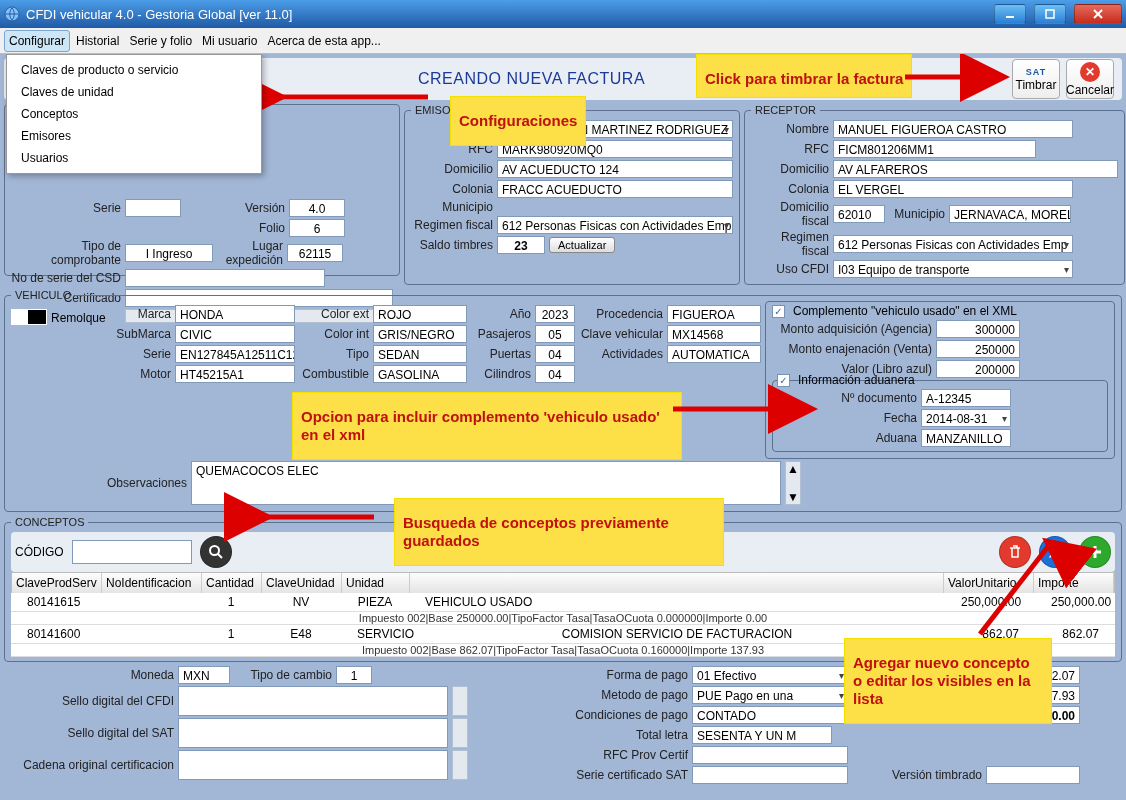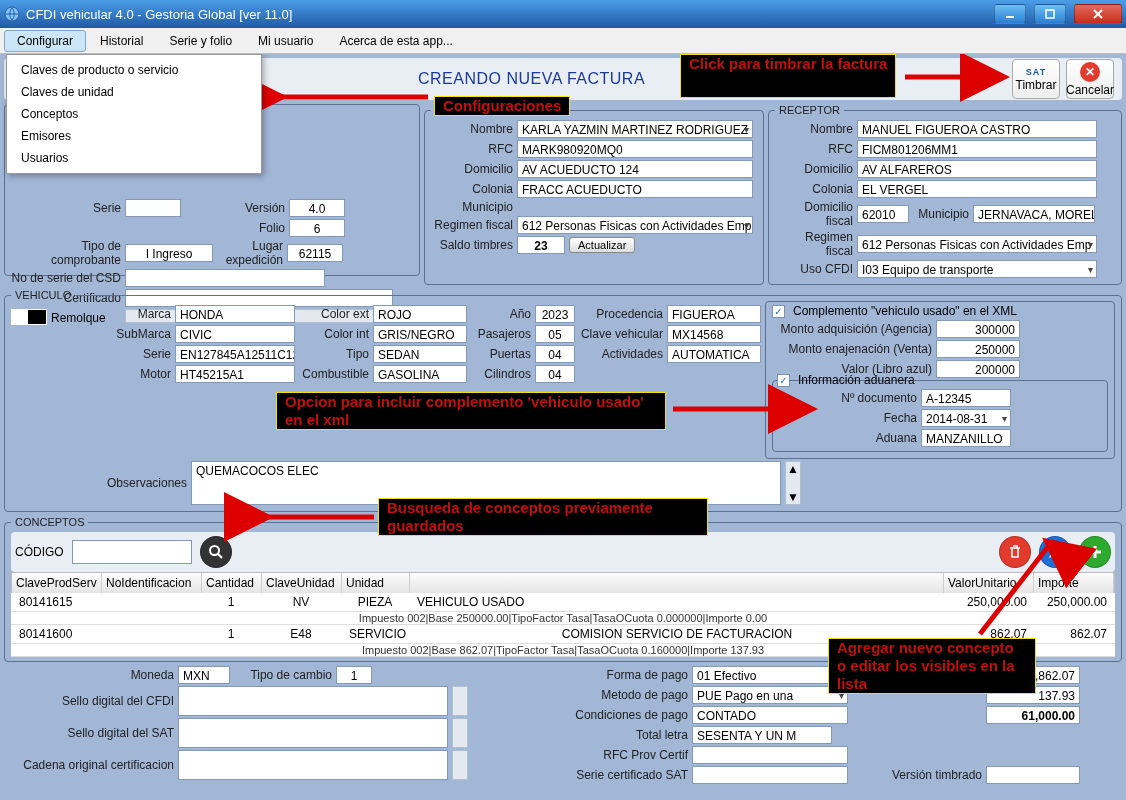--- a/index.html
+++ b/index.html
@@ -8,21 +8,21 @@
   
   .titlebar { height:28px; background:linear-gradient(#4c9de8,#1f5aa5); display:flex; align-items:center; padding:0 4px; color:#fff; gap:6px; }
   .titlebar .icon { width:16px;height:16px;display:flex;align-items:center;justify-content:center; }
   .titlebar .title { flex:1; font-size:13px; }
   .winbtn { width:32px;height:20px;border-radius:3px;display:flex;align-items:center;justify-content:center;color:#fff;margin-left:2px;border:1px solid rgba(0,0,0,0.3); }
   .winbtn.min{background:linear-gradient(#6dbef4,#2a7fd4);}
   .winbtn.max{background:linear-gradient(#6dbef4,#2a7fd4);}
   .winbtn.close{background:linear-gradient(#e46a5e,#c72c1c);width:48px;}
   
   .menubar { height:26px; background:#f0f0f0; border-bottom:1px solid #bbb; display:flex; align-items:center; gap:2px; padding:0 4px; }
-  .menubar .item { padding:3px 12px; border-radius:3px; }
+  .menubar .item { padding:3px 4px; border-radius:3px; }
   .menubar .item.active { border:1px solid #7ba7ce; background:#cde6f7; }
   
   .content { position:relative; background:#a2b6d6; height:calc(800px - 28px - 26px); padding:4px; overflow:hidden; }
   
   .submenu { position:absolute; top:0px; left:6px; background:#fff; border:1px solid #999; box-shadow:2px 2px 6px rgba(0,0,0,0.3); z-index:50; width:256px; padding:4px 0; }
   .submenu .mitem { padding:4px 14px; }
   
   fieldset { border:1px solid #5c7090; border-radius:4px; padding:4px 6px; margin-bottom:4px; position:relative; }
   fieldset>legend { padding:0 4px; font-size:11px; color:#222;}
   
@@ -32,35 +32,35 @@
   .ddl { position:relative; }
   .ddl:after { content:"▾"; position:absolute; right:3px; top:1px; font-size:10px; color:#444; }
   
   .topbar { background:#e9eef5; border-radius:4px; height:42px; margin-bottom:4px; display:flex; align-items:center; padding:0 8px; gap:6px; }
   .caption { color:#1b3a98; font-weight:400; font-size:16px; letter-spacing:.5px;margin-left:45px; }
   
   .tbtn { width:48px;height:40px; background:linear-gradient(#fff,#eee); border:1px solid #aaa; border-radius:4px; display:flex;flex-direction:column;align-items:center;justify-content:center;font-size:10px;gap:1px; }
   
   .panels { display:flex; gap:4px; }
   
-  .callout { position:absolute; background:#000000; border:1px solid #f2e000; padding:0 8px; color:#c01010; font-weight:bold; font-size:15px; z-index:45; line-height:1.2;}
+  .callout { position:absolute; background:#fde047; border:1px solid #f2e000; padding:15px 8px; color:#c01010; font-weight:bold; font-size:15px; z-index:45; line-height:1.2;margin-left:16px;}
   
   .arrow { position:absolute; z-index:46; }
   .arrow svg{overflow:visible;}
   
   .circle-btn { width:32px;height:32px;border-radius:50%;display:flex;align-items:center;justify-content:center;color:#fff;border:1px solid rgba(0,0,0,0.2); }
   .cb-search{background:#333;}
   .cb-del{background:#e23b2d;}
   .cb-edit{background:#1e6fd6;}
   .cb-add{background:#2daa2d;}
   
   .thead { display:flex; background:linear-gradient(#fdfdfd,#e4e4e4); border:1px solid #bbb; border-bottom:none; font-size:11px; }
   .thead>div{padding:3px 4px; border-right:1px solid #ccc;}
   .trow { display:flex; background:#fff; font-size:11px; border-bottom:1px solid #ddd;}
-  .trow>div{padding:2px 8px;}
+  .trow>div{padding:2px 16px;}
   .trow.sub{display:flex;justify-content:center;color:#333;font-size:11px;background:#fff;}
   
   .chk{display:inline-block;width:13px;height:13px;border:1px solid #7a93b3;background:#fff;vertical-align:middle;margin-right:4px;text-align:center;line-height:11px;font-size:10px;color:#2a6fbf;}
   
   .smallbtn{background:linear-gradient(#fff,#ddd);border:1px solid #888;border-radius:3px;padding:1px 8px;font-size:11px;}
   
   .scroller{width:16px;background:#e4e9f0;border:1px solid #b0c0d0;display:flex;flex-direction:column;align-items:center;font-size:9px;}
   
   .cancel-x{width:20px;height:20px;border-radius:50%;background:#e23b2d;color:#fff;display:flex;align-items:center;justify-content:center;font-weight:bold;}
 </style>
@@ -193,25 +193,25 @@
     </fieldset>
 
     <fieldset style="flex:1;">
       <legend>RECEPTOR</legend>
       <div class="row">
           <span class="lbl" style="width:78px">Nombre</span>
           <span class="fld" style="width:240px">MANUEL FIGUEROA CASTRO</span>
         </div>
       <div class="row">
           <span class="lbl" style="width:78px">RFC</span>
-          <span class="fld" style="width:240px">FICM801206MM1</span>
+          <span class="fld" style="width:203px">FICM801206MM1</span>
         </div>
       <div class="row">
           <span class="lbl" style="width:78px">Domicilio</span>
-          <span class="fld" style="width:240px">AV ALFAREROS</span>
+          <span class="fld" style="width:285px">AV ALFAREROS</span>
         </div>
       <div class="row">
           <span class="lbl" style="width:78px">Colonia</span>
           <span class="fld" style="width:240px">EL VERGEL</span>
         </div>
       <div class="row">
           <span class="lbl" style="width:78px">Domicilio fiscal</span>
           <span class="fld" style="width:52px">62010</span>
         <span class="lbl" style="width:56px">Municipio</span>
           <span class="fld" style="width:122px">JERNAVACA, MORELOS</span>

